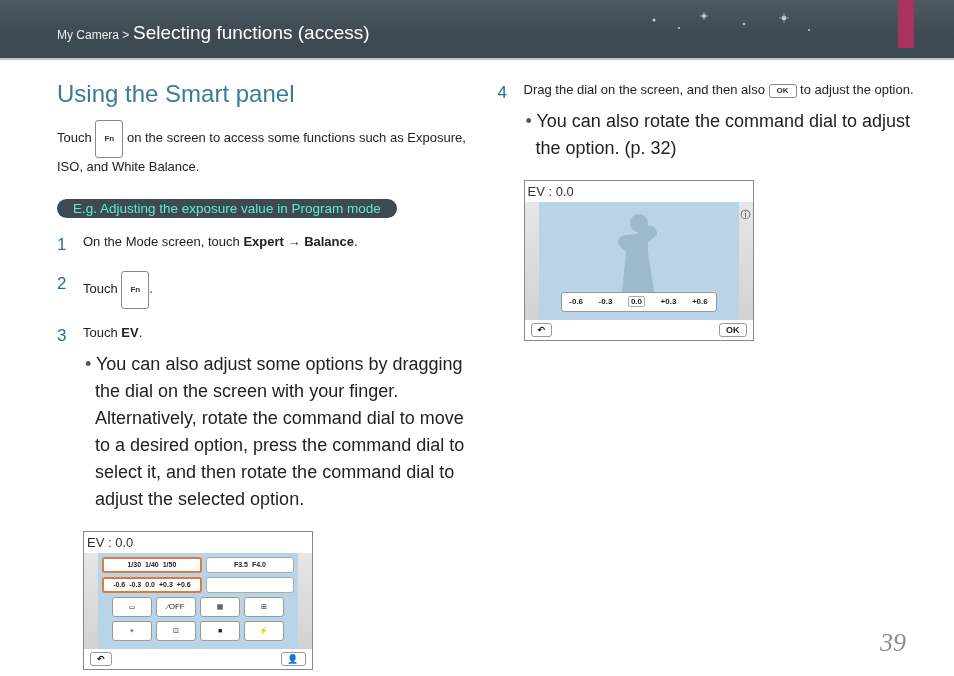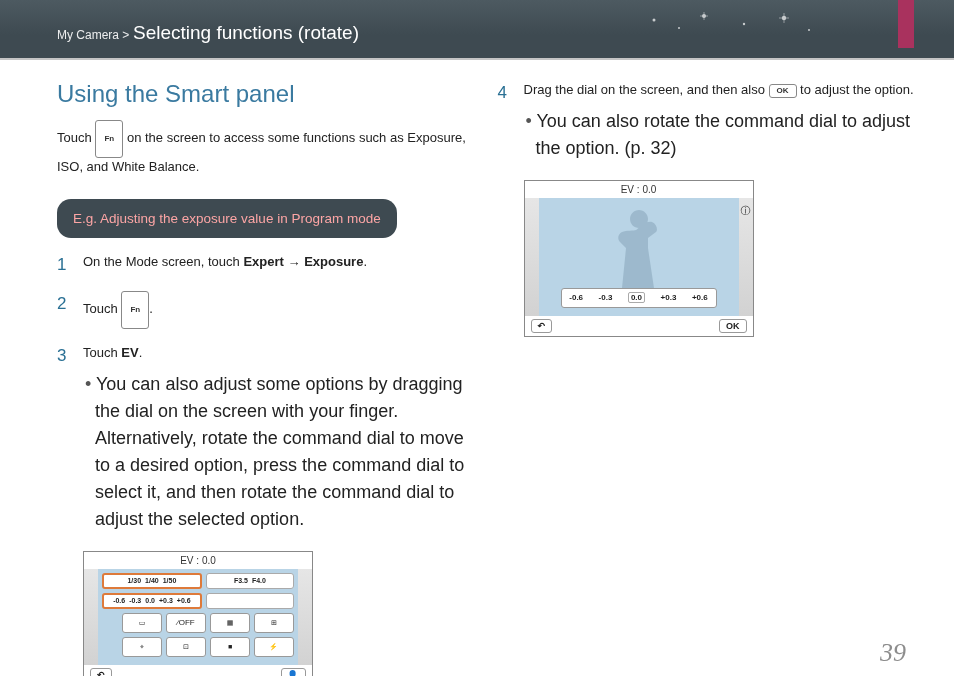--- a/index.html
+++ b/index.html
@@ -9,87 +9,87 @@
   .pink-tab{position:absolute;right:40px;top:0;width:16px;height:48px;background:#a9325e}
   .breadcrumb{position:absolute;left:57px;top:22px;font-size:13px}
   .breadcrumb .small{font-size:12px;opacity:.9}
   .breadcrumb .big{font-size:19px}
   .cols{display:flex;padding:20px 40px 0 57px;gap:24px}
   .col{flex:1;min-width:0}
   h1{color:#3a7aa0;font-weight:400;font-size:24px;margin-bottom:12px}
   .intro{font-size:13px;line-height:1.45}
   .fn-badge,.ok-badge{display:inline-block;border:1px solid #888;border-radius:3px;padding:12px 6px;font-size:8px;font-weight:700;vertical-align:1px;background:#fff;color:#333;min-width:28px;text-align:center;line-height:12px}
   .ok-badge{font-size:8px;padding:0 6px}
-  .pill{background:#3e4a51;color:#fca5a5;font-size:13.5px;padding:12px 16px;border-radius:14px;display:inline-block;margin:22px 0 14px}
+  .pill{background:#3e4a51;color:#5eead4;font-size:13.5px;padding:2px 16px;border-radius:14px;display:inline-block;margin:22px 0 14px}
   ol.steps{list-style:none}
   ol.steps>li{display:flex;margin-bottom:14px;font-size:13px;line-height:1.5}
   ol.steps .num{color:#2a7094;font-family:"Segoe UI",sans-serif;font-size:17px;font-weight:400;width:26px;flex:none}
   ul.sub{list-style:none;margin-top:8px;font-size:18px}
   ul.sub li{padding-left:12px;text-indent:-10px;margin-bottom:4px}
   ul.sub li::before{content:"• ";color:#555}
   .screenshot{border:1px solid #888;width:230px;margin-top:6px;margin-left:26px;background:#fff;font-size:7px}
-  .scr-head{text-align:center;padding:3px 3px;font-size:10px;color:#333}
+  .scr-head{text-align:left;padding:3px 3px;font-size:13px;color:#333}
   .scr-body{display:flex}
   .scr-side{width:14px;background:linear-gradient(#e6e6e6,#d2d2d2)}
   .scr-main{flex:1;background:#b9d4e6;padding:4px}
-  .scr-row{display:flex;gap:4px;margin-bottom:4px;justify-content:flex-end}
+  .scr-row{display:flex;gap:4px;margin-bottom:4px;justify-content:center}
   .dial{background:#fff;border:1px solid #aaa;border-radius:3px;height:16px;flex:1;position:relative;overflow:hidden;display:flex;align-items:center;justify-content:center;gap:4px;font-size:7px;font-weight:700}
   .dial.sel{border:2px solid #de7a3a}
   .btn{background:#fff;border:1px solid #999;border-radius:3px;width:40px;height:20px;display:flex;align-items:center;justify-content:center}
   .scr-foot{display:flex;justify-content:space-between;padding:3px 6px;font-size:9px}
   .foot-btn{background:#fff;border:1px solid #999;border-radius:3px;padding:1px 6px;font-weight:700}
   
   .screenshot2{border:1px solid #888;width:230px;background:#fff;margin-top:8px;margin-left:26px}
   .scr2-body{display:flex}
   .scr2-main{flex:1;background:#b9d4e6;position:relative;height:118px;overflow:hidden}
   .scr2-side{width:14px;background:linear-gradient(#e6e6e6,#d2d2d2);display:flex;align-items:flex-start;justify-content:center;padding-top:6px}
   .silhouette{position:absolute;left:50%;top:4px;transform:translateX(-50%);width:90px;height:100px;opacity:.35}
   .ev-scale{position:absolute;left:22px;right:22px;bottom:8px;background:#fff;border:1px solid #999;border-radius:3px;height:20px;display:flex;align-items:center;justify-content:space-around;font-size:8px;font-weight:700}
   .tick{border:1px solid #aaa;border-radius:2px;padding:0 2px}
-  .pagenum{position:absolute;right:48px;bottom:8px;font-style:italic;color:#8d8d8d;font-size:26px;font-family:Georgia,serif}
+  .pagenum{position:absolute;right:48px;bottom:18px;font-style:italic;color:#8d8d8d;font-size:26px;font-family:Georgia,serif}
   .ico{font-family:Arial}
 </style>
 </head>
 <body>
 
 <div class="banner">
   <svg class="sparkles" viewBox="0 0 200 30">
     <circle cx="20" cy="10" r="1.5" fill="#fff"></circle>
       <circle cx="45" cy="18" r="1" fill="#fff"></circle>
     <circle cx="70" cy="6" r="2" fill="#fff"></circle>
       <circle cx="110" cy="14" r="1.2" fill="#fff"></circle>
     <circle cx="150" cy="8" r="2.2" fill="#fff"></circle>
       <circle cx="175" cy="20" r="1" fill="#fff"></circle>
     <path d="M70 2v8M66 6h8" stroke="#fff" stroke-width=".6"></path>
     <path d="M150 3v10M145 8h10" stroke="#fff" stroke-width=".6"></path>
   </svg>
   <div class="pink-tab"></div>
   <div class="breadcrumb">
     <span class="small">My Camera &gt;</span>
-    <span class="big">Selecting functions (rotate)</span>
+    <span class="big">Selecting functions (access)</span>
   </div>
 </div>
 
 <div class="cols">
 
   <div class="col">
     <h1>Using the Smart panel</h1>
     <p class="intro">
       <span>Touch </span>
       <span class="fn-badge">Fn</span>
       <span> on the screen to access some functions such as Exposure, ISO, and White Balance.</span>
     </p>
 
     <div class="pill">E.g. Adjusting the exposure value in Program mode</div>
 
     <ol class="steps">
       <li>
         <span class="num">1</span>
         <div>
-          <span>On the Mode screen, touch </span><b>Expert</b><span> → </span><b>Exposure</b><span>.</span>
+          <span>On the Mode screen, touch </span><b>Expert</b><span> → </span><b>Balance</b><span>.</span>
         </div>
       </li>
       <li>
         <span class="num">2</span>
         <div>
           <span>Touch </span><span class="fn-badge">Fn</span><span>.</span>
         </div>
       </li>
       <li>
         <span class="num">3</span>

